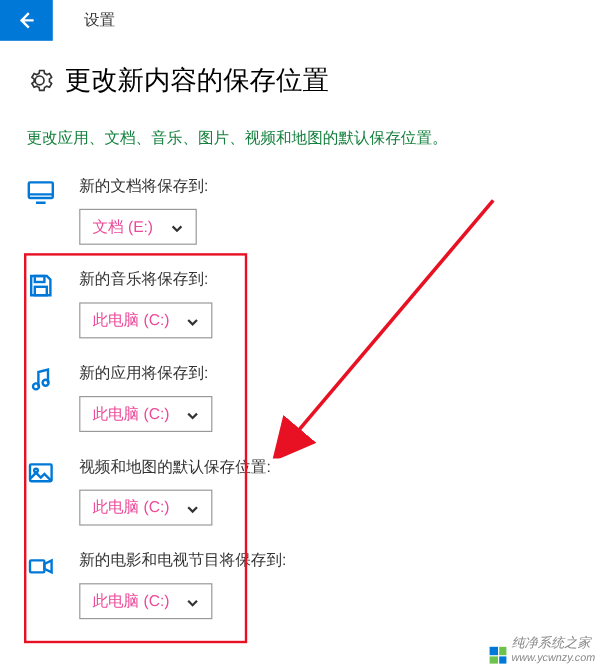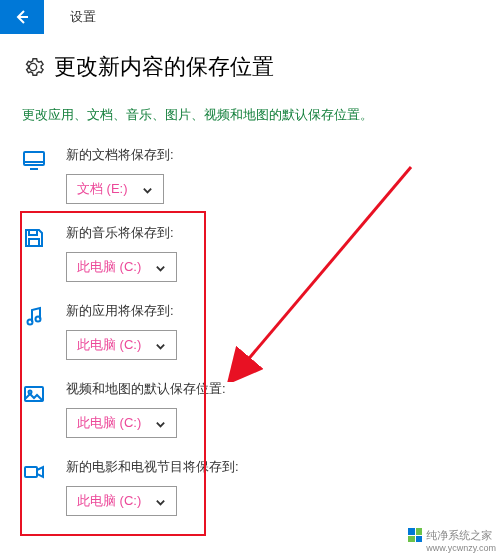--- a/index.html
+++ b/index.html
@@ -17,21 +17,21 @@
   .item { display: flex; align-items: flex-start; gap: 16px; margin-bottom: 20px; }
   .item-icon { width: 28px; margin-top: 2px; }
   .item-icon svg { width: 24px; height: 24px; fill: none; stroke: #0078d7; stroke-width: 2; }
   .item-body { flex: 1; }
   .item-label { font-size: 13px; color: #333; margin-bottom: 10px; }
   .dropdown { display: inline-flex; align-items: center; border: 1px solid #999; padding: 5px 10px; font-size: 13px; color: #ec4899; gap: 14px; background: #fff; min-width: 96px; justify-content: space-between; }
   .dropdown .chev { width: 11px; height: 11px; }
   .dropdown .chev svg { width: 11px; height: 11px; stroke: #333; stroke-width: 2; fill: none; }
   .highlight-box { position: absolute; left: 20px; top: 211px; width: 186px; height: 325px; border: 2px solid #e81123; pointer-events: none; }
   .annot-arrow { position: absolute; left: 226px; top: 162px; pointer-events: none; }
-  .watermark { position: absolute; right: 4px; bottom: 4px; font-size: 11px; color: #888; display: flex; align-items: flex-start; gap: 4px; }
+  .watermark { position: absolute; right: 4px; bottom: 4px; font-size: 11px; color: #888; display: flex; align-items: flex-end; gap: 4px; font-style: italic; }
   .wm-logo { width: 14px; height: 14px; display: grid; grid-template: 1fr 1fr / 1fr 1fr; gap: 1px; }
   .wm-logo div { background: #0078d7; }
   .wm-logo div.l { background: #6cc24a; }
   .section-wrap { position: relative; }
 </style>
 </head>
 <body>
 
 <div class="titlebar">
   <div class="back-btn">

